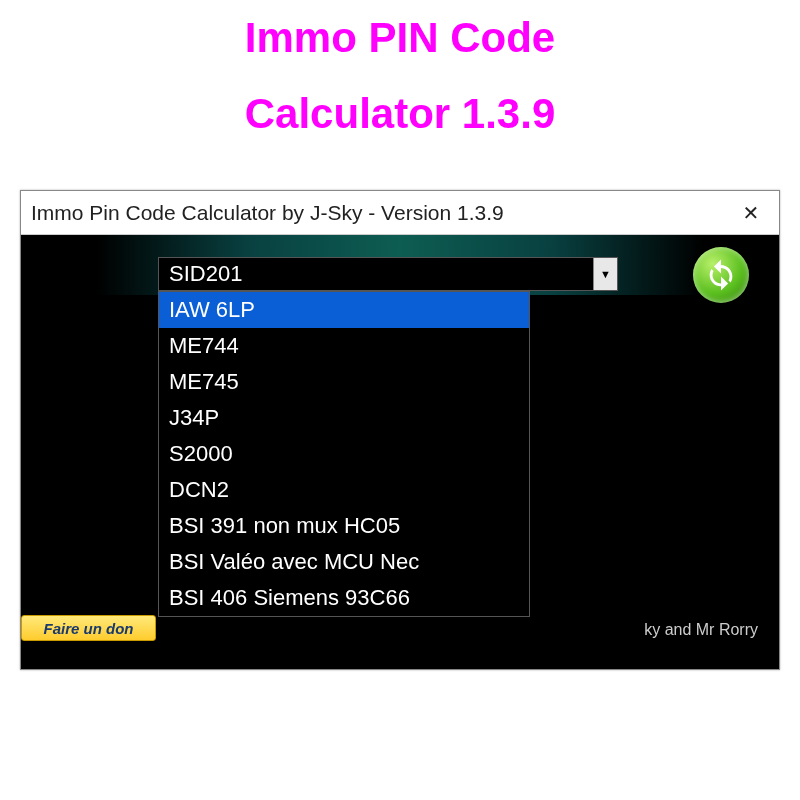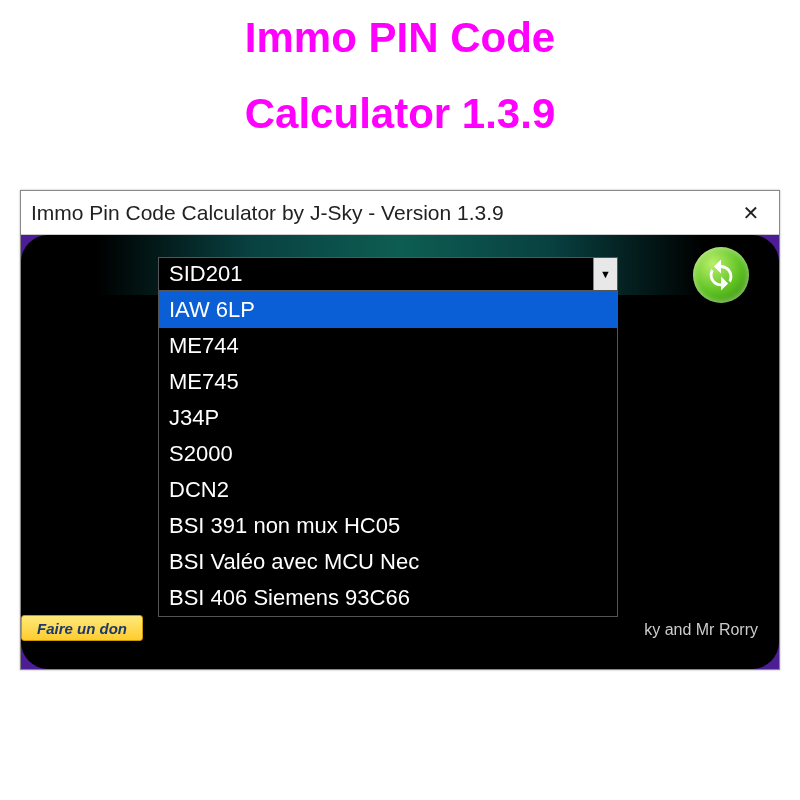--- a/index.html
+++ b/index.html
@@ -17,21 +17,21 @@
     font-weight: bold;
     line-height: 1.8;
   }
   .window {
     position: absolute;
     left: 20px;
     top: 190px;
     width: 760px;
     height: 480px;
     border: 1px solid #888;
-    background: #4c1d95;
+    background: #0ea5e9;
     box-shadow: 0 0 2px rgba(0,0,0,0.3);
   }
   .titlebar {
     height: 44px;
     display: flex;
     align-items: center;
     justify-content: space-between;
     padding: 0 8px 0 10px;
     background: #fff;
     border-bottom: 1px solid #ccc;
@@ -46,21 +46,20 @@
     justify-content: center;
     font-size: 20px;
     color: #222;
     cursor: pointer;
   }
   .client {
     position: relative;
     height: calc(100% - 44px);
     background: #000;
     overflow: hidden;
-    border-radius: 27px;
   }
   
   .bg-deco {
     position: absolute;
     top: 0; left: 0; right: 0;
     height: 60px;
     background: linear-gradient(90deg, transparent 10%, #0e6b6b 30%, #169b89 50%, #0e6b6b 70%, transparent 90%);
     opacity: 0.6;
   }
   .combo {
@@ -88,21 +87,21 @@
     align-items: center;
     justify-content: center;
     font-size: 11px;
     color: #000;
     border-left: 1px solid #888;
   }
   .dropdown-list {
     position: absolute;
     left: 137px;
     top: 56px;
-    width: 460px;
+    width: 372px;
     background: #000;
     border: 1px solid #555;
   }
   .dropdown-item {
     color: #fff;
     font-size: 22px;
     padding: 5px 10px;
     cursor: pointer;
   }
   .dropdown-item.highlighted {
@@ -121,21 +120,21 @@
     display: flex;
     align-items: center;
     justify-content: center;
     cursor: pointer;
   }
   .refresh-btn svg { width: 34px; height: 34px; }
   .donate-btn {
     position: absolute;
     left: 0;
     bottom: 28px;
-    width: 122px;
+    width: 135px;
     height: 26px;
     background: linear-gradient(#ffe97a, #ffcc2e);
     border: 1px solid #c99a00;
     border-radius: 3px;
     font-size: 15px;
     font-style: italic;
     font-weight: bold;
     color: #1a3a6e;
     display: flex;
     align-items: center;

